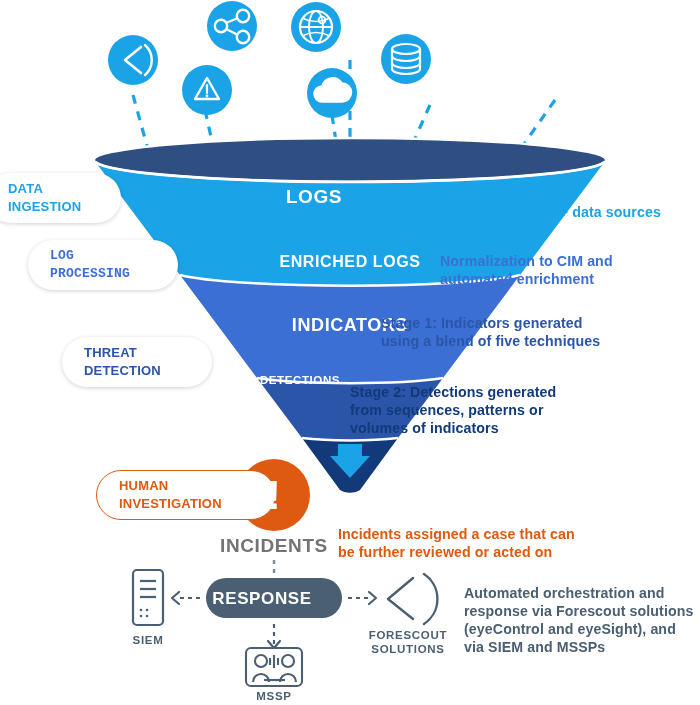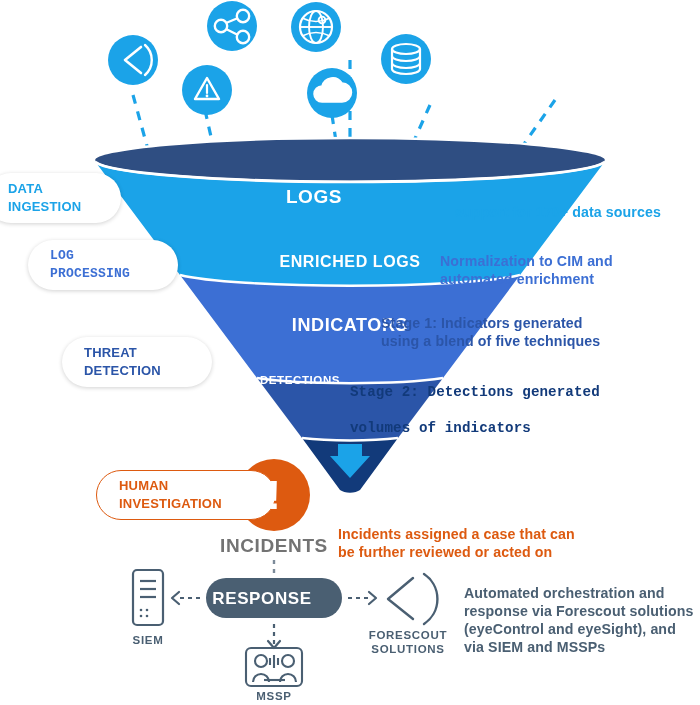--- a/index.html
+++ b/index.html
@@ -214,23 +214,23 @@
   <div class="note" style="left:440px;top:252px;width:245px;color:#3C6FD4;">
     <span>Normalization to CIM and</span><br>
     <span>automated enrichment</span>
   </div>
 
   <div class="note" style="left:381px;top:314px;width:250px;color:#2B55A8;">
     <span>Stage 1: Indicators generated</span><br>
     <span>using a blend of five techniques</span>
   </div>
 
-  <div class="note" style="left:350px;top:383px;width:250px;color:#123A7A;font-family:Liberation Mono, monospace;">
+  <div class="note" style="left:350px;top:383px;width:250px;color:#123A7A;">
     <span>Stage 2: Detections generated</span><br>
-    <br>
+    <span>from sequences, patterns or</span><br>
     <span>volumes of indicators</span>
   </div>
 
   <div class="note" style="left:338px;top:481px;width:270px;color:#DD5A10;margin-top:44px;">
     <span>Incidents assigned a case that can</span><br>
     <span>be further reviewed or acted on</span>
   </div>
 
   <div class="note" style="left:464px;top:584px;width:240px;color:#4A5F72;">
     <span>Automated orchestration and</span><br>

